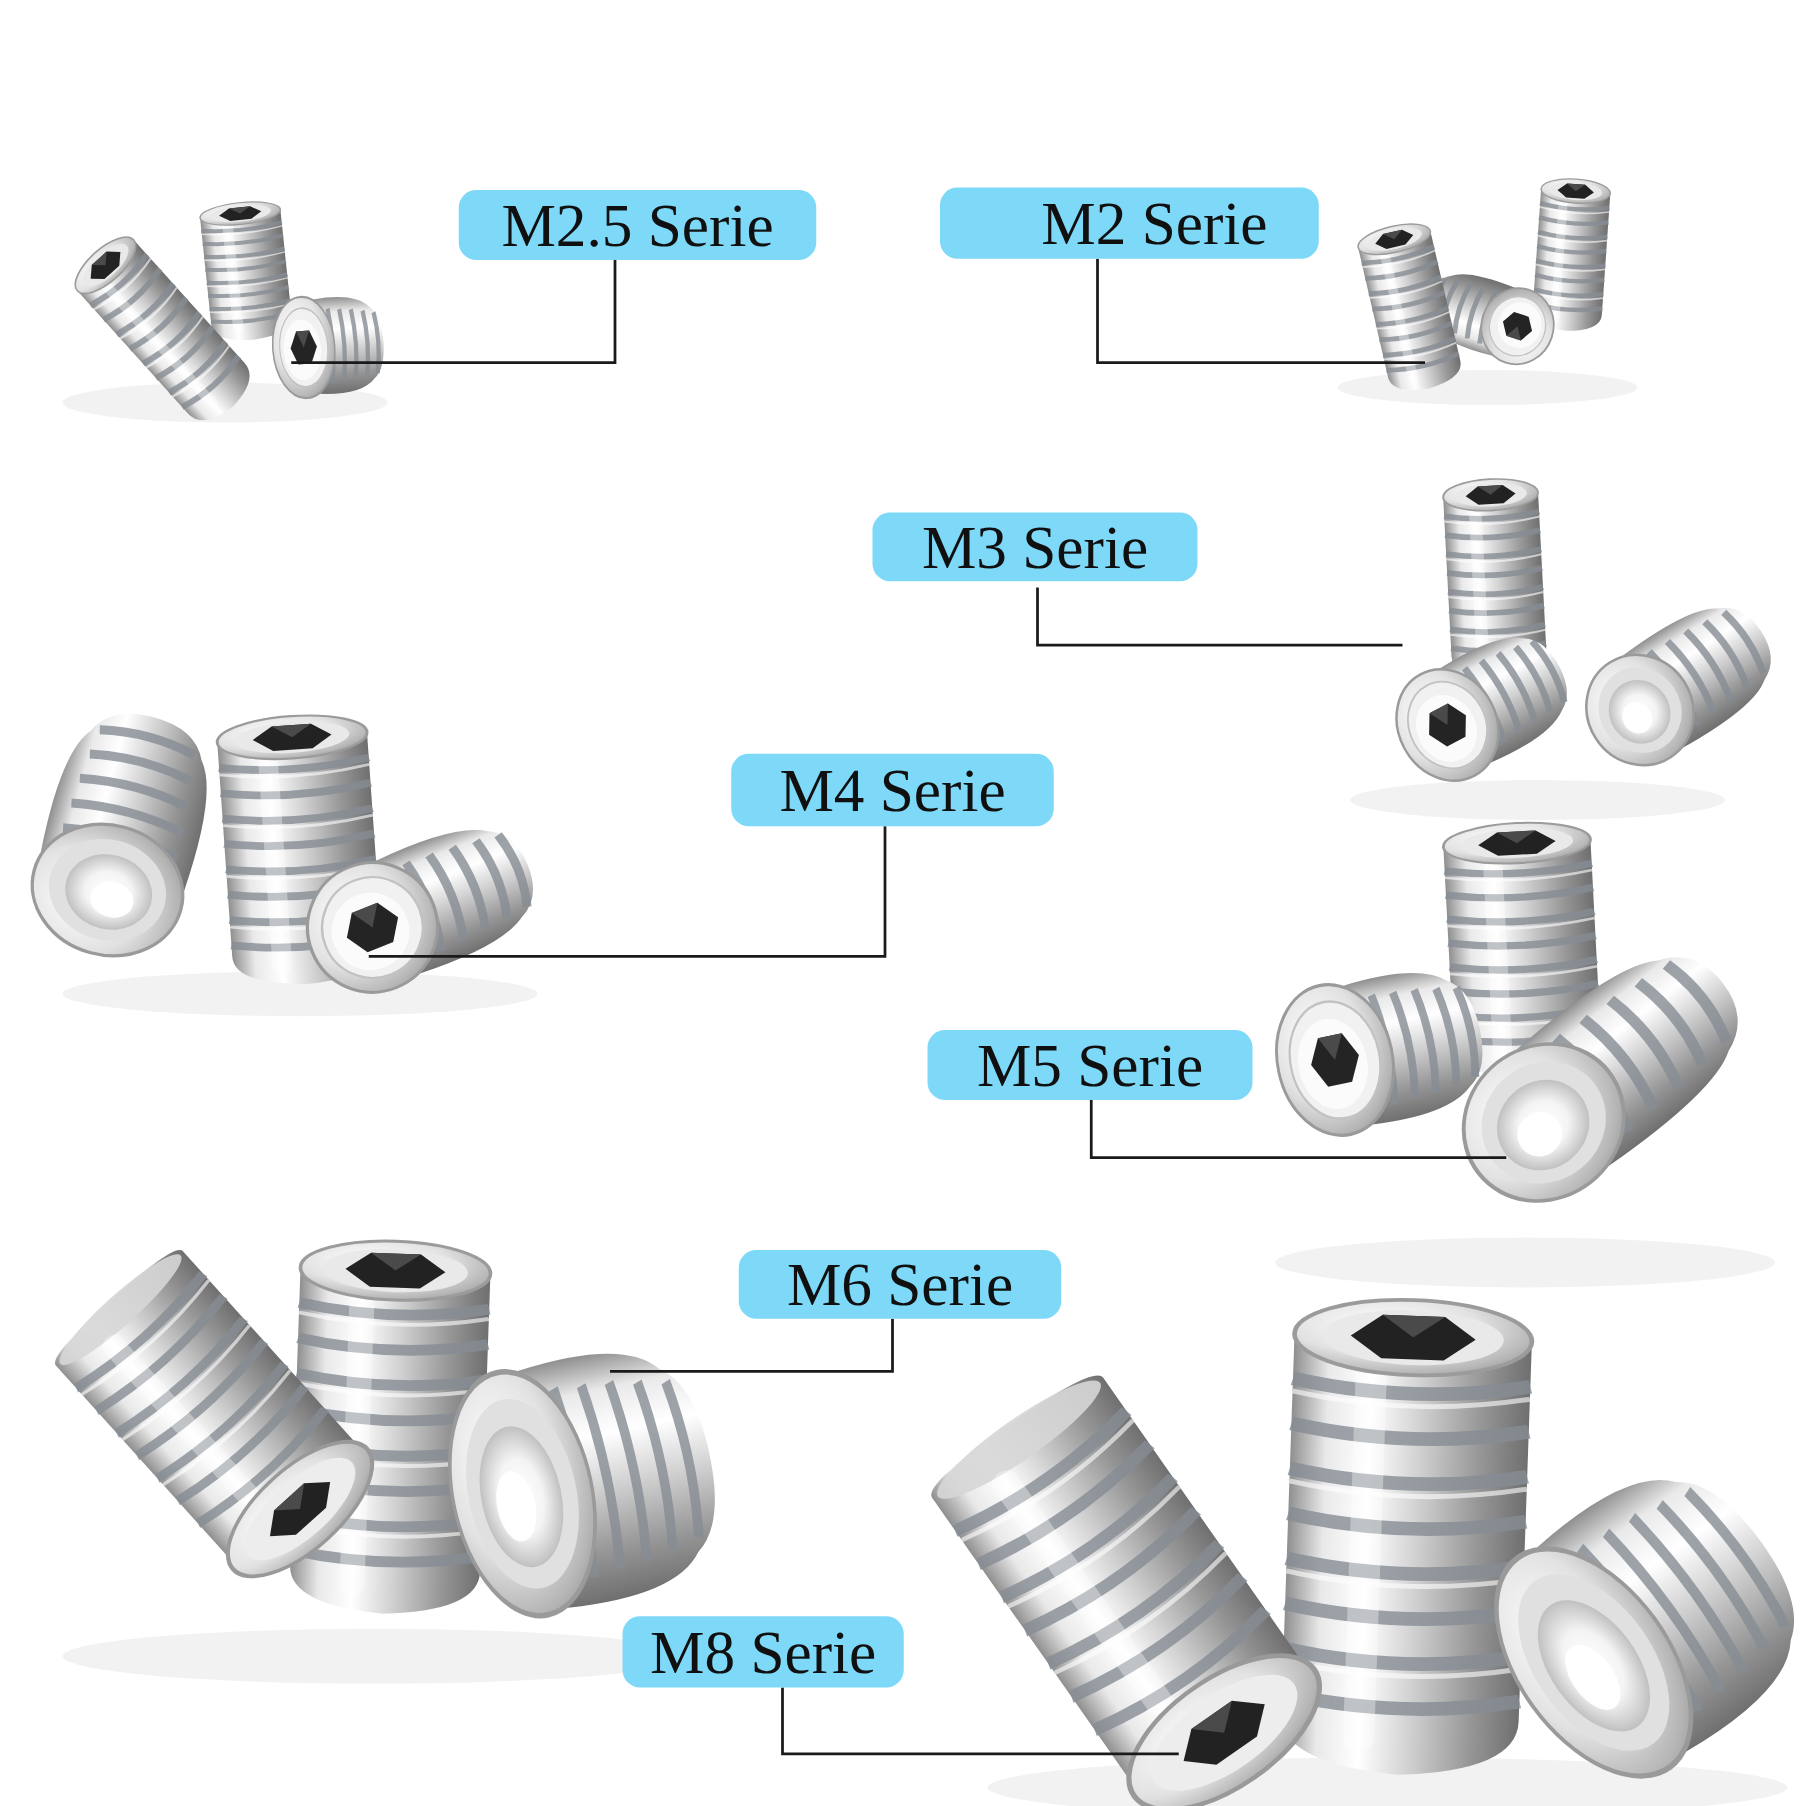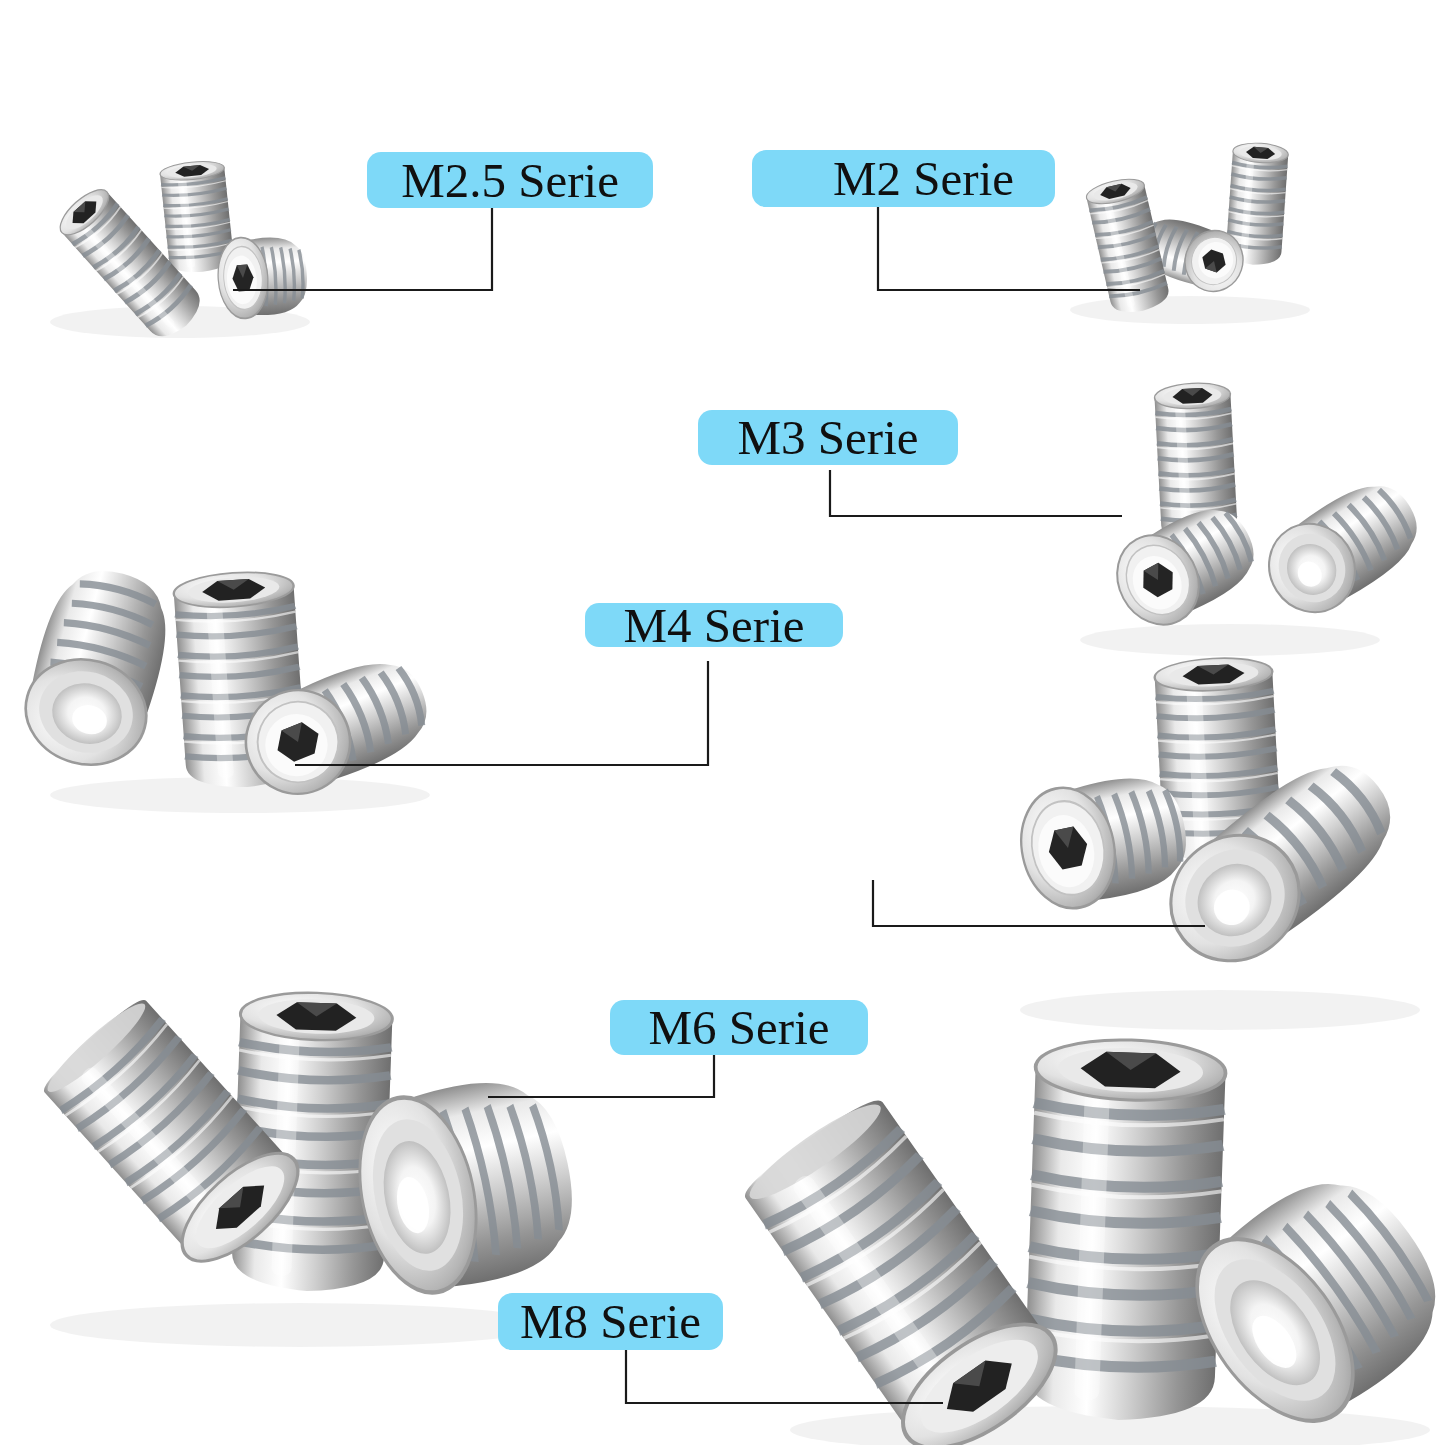--- a/index.html
+++ b/index.html
@@ -240,17 +240,18 @@
     <polyline class="leader" points="708,661 708,765 295,765"></polyline>
     <polyline class="leader" points="873,880 873,926 1205,926"></polyline>
     <polyline class="leader" points="714,1055 714,1097 488,1097"></polyline>
     <polyline class="leader" points="626,1350 626,1403 943,1403"></polyline>
   </svg>
 
 
   <div class="label" style="left:367px;top:152px;width:286px;height:56px;">M2.5 Serie</div>
   <div class="label" style="left:752px;top:150px;width:263px;height:57px;padding-left:40px;">M2 Serie</div>
   <div class="label" style="left:698px;top:410px;width:260px;height:55px;">M3 Serie</div>
-  <div class="label" style="left:585px;top:603px;width:258px;height:44px;">M4 Serie</div>
-  <div class="label" style="left:610px;top:1000px;width:258px;height:55px;">M6 Serie</div>
+  <div class="label" style="left:585px;top:603px;width:258px;height:58px;">M4 Serie</div>
+  <div class="label" style="left:742px;top:824px;width:260px;height:56px;">M5 Serie</div>
+  <div class="label" style="left:591px;top:1000px;width:258px;height:55px;">M6 Serie</div>
   <div class="label" style="left:498px;top:1293px;width:225px;height:57px;">M8 Serie</div>
 
 </div>
 
 </body></html>

